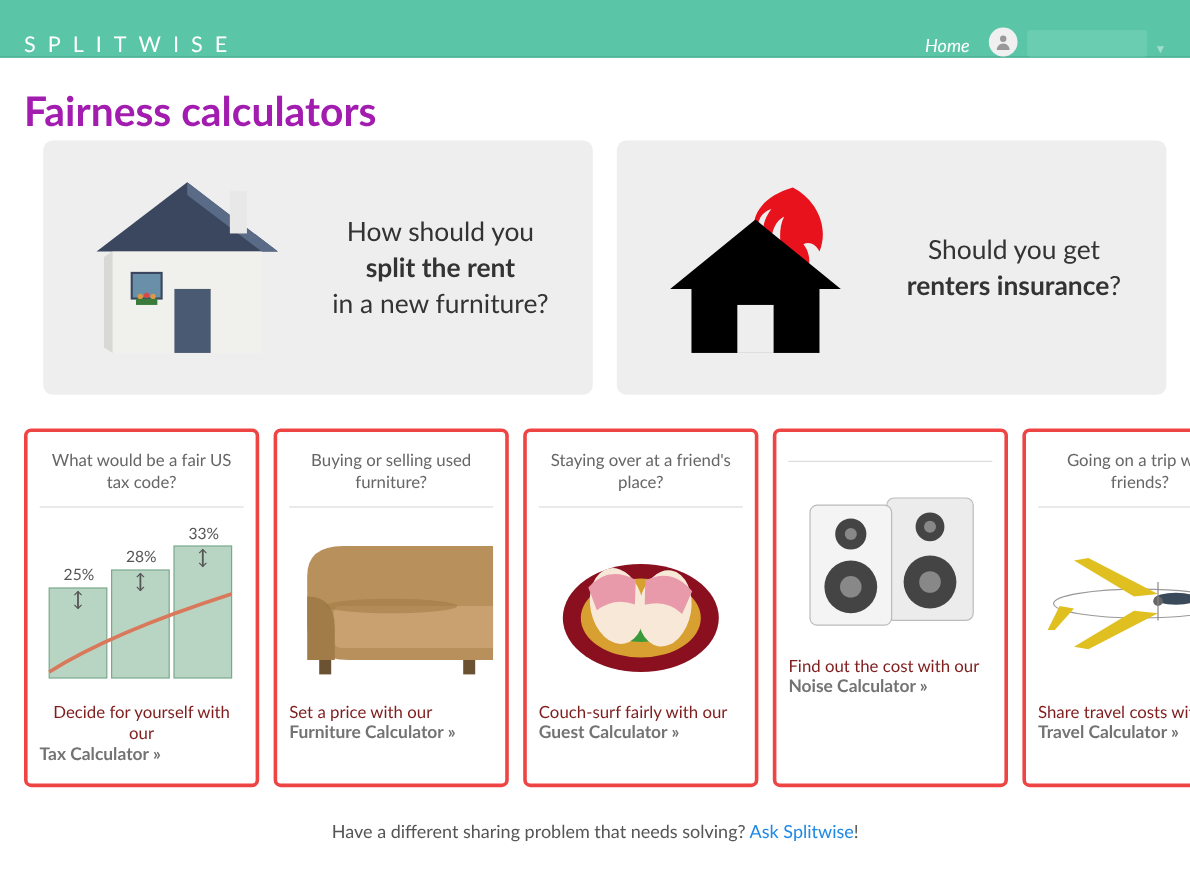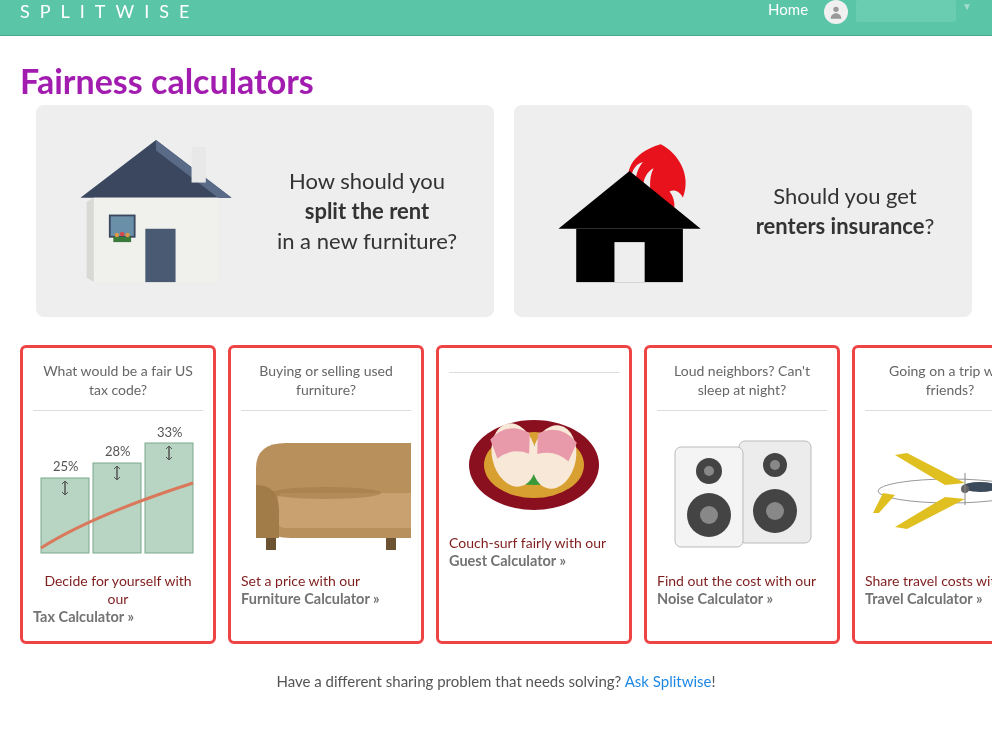--- a/index.html
+++ b/index.html
@@ -1,20 +1,20 @@
 <!DOCTYPE html>
 <html><head>
 <meta charset="utf-8">
 <style>
 * { margin: 0; padding: 0; box-sizing: border-box; }
 body { font-family: "Lato", "Helvetica Neue", Arial, sans-serif; background: #fff; color: #333; width: 992px; }
-.header { background: #5bc5a7; height: 36px; display: flex; align-items: flex-start; padding: 0 20px; border-bottom: 1px solid #48a98e; }
+.header { background: #5bc5a7; height: 48px; display: flex; align-items: flex-end; padding: 0 20px; border-bottom: 1px solid #48a98e; }
 .logo { color: #fff; letter-spacing: 10px; font-size: 18px; font-weight: 400; }
 .header-spacer { flex: 1; }
-.nav-link { color: #fff; font-size: 15px; margin-right: 16px; text-decoration: none; }
+.nav-link { color: #fff; font-size: 15px; margin-right: 16px; text-decoration: none; font-style: italic; }
 .avatar { width: 24px; height: 24px; border-radius: 50%; background: #f0f0f0; display: inline-flex; align-items: center; justify-content: center; margin-right: 8px; }
 .avatar svg { width: 16px; height: 16px; }
 .username-box { width: 100px; height: 22px; background: #6acdb2; border-radius: 2px; margin-right: 6px; }
 .dropdown-arrow { color: #a3ddcd; font-size: 10px; }
 .container { padding: 24px 20px 10px 20px; }
 .page-title { font-size: 34px; color: #a21caf; font-weight: 700; margin-bottom: 4px; }
 .page-subtitle { font-size: 19px; color: #999; margin-bottom: 22px; }
 .big-cards { display: flex; gap: 20px; margin-bottom: 28px; margin-left: 16px; }
 .big-card { flex: 1; background: #eee; border-radius: 8px; padding: 24px 30px; display: flex; align-items: center; gap: 24px; min-height: 212px; cursor: pointer; }
 .big-card-icon { flex-shrink: 0; width: 180px; height: 160px; display: flex; align-items: center; justify-content: center; }
@@ -130,39 +130,39 @@
           <ellipse cx="85" cy="70" rx="55" ry="6" fill="#9c7640" opacity="0.5"></ellipse>
           <rect x="25" y="115" width="10" height="12" fill="#6a5232"></rect>
           <rect x="145" y="115" width="10" height="12" fill="#6a5232"></rect>
         </svg>
       </div>
       <div class="small-card-tagline">Set a price with our</div>
       <div class="small-card-cta">Furniture Calculator »</div>
     </div>
 
     <div class="small-card">
+      <div class="small-card-title">Staying over at a friend's place?</div>
       <hr class="small-card-divider">
       <div class="small-card-img">
         <svg viewBox="0 0 170 135" width="170" height="135">
           <ellipse cx="85" cy="80" rx="65" ry="45" fill="#8a1020"></ellipse>
           <ellipse cx="85" cy="80" rx="50" ry="33" fill="#d8a030"></ellipse>
           <ellipse cx="85" cy="80" rx="32" ry="20" fill="#3a9a3a"></ellipse>
           <ellipse cx="85" cy="80" rx="15" ry="9" fill="#c83030"></ellipse>
           <ellipse cx="65" cy="70" rx="22" ry="32" fill="#f8e8d8" transform="rotate(-12 65 70)"></ellipse>
           <path d="M45 50 Q 65 35 85 52 L 80 72 Q 65 62 48 70 Z" fill="#e89aaa" transform="rotate(-12 65 70)"></path>
           <ellipse cx="105" cy="72" rx="22" ry="32" fill="#f8e8d8" transform="rotate(10 105 72)"></ellipse>
           <path d="M85 52 Q 105 37 125 54 L 120 74 Q 105 64 88 72 Z" fill="#e89aaa" transform="rotate(10 105 72)"></path>
         </svg>
       </div>
       <div class="small-card-tagline">Couch-surf fairly with our</div>
       <div class="small-card-cta">Guest Calculator »</div>
     </div>
 
     <div class="small-card">
-      <div class="small-card-title">Loud neighbors? Can't sleep at night?</div>
       <hr class="small-card-divider">
       <div class="small-card-img">
         <svg viewBox="0 0 170 135" width="170" height="135">
           <rect x="82" y="18" width="72" height="102" rx="6" fill="#ececec" stroke="#bbb"></rect>
           <circle cx="118" cy="42" r="12" fill="#444"></circle>
             <circle cx="118" cy="42" r="5" fill="#888"></circle>
           <circle cx="118" cy="88" r="22" fill="#444"></circle>
             <circle cx="118" cy="88" r="9" fill="#888"></circle>
           <rect x="18" y="24" width="68" height="100" rx="6" fill="#f4f4f4" stroke="#bbb"></rect>
           <circle cx="52" cy="48" r="13" fill="#444"></circle>

